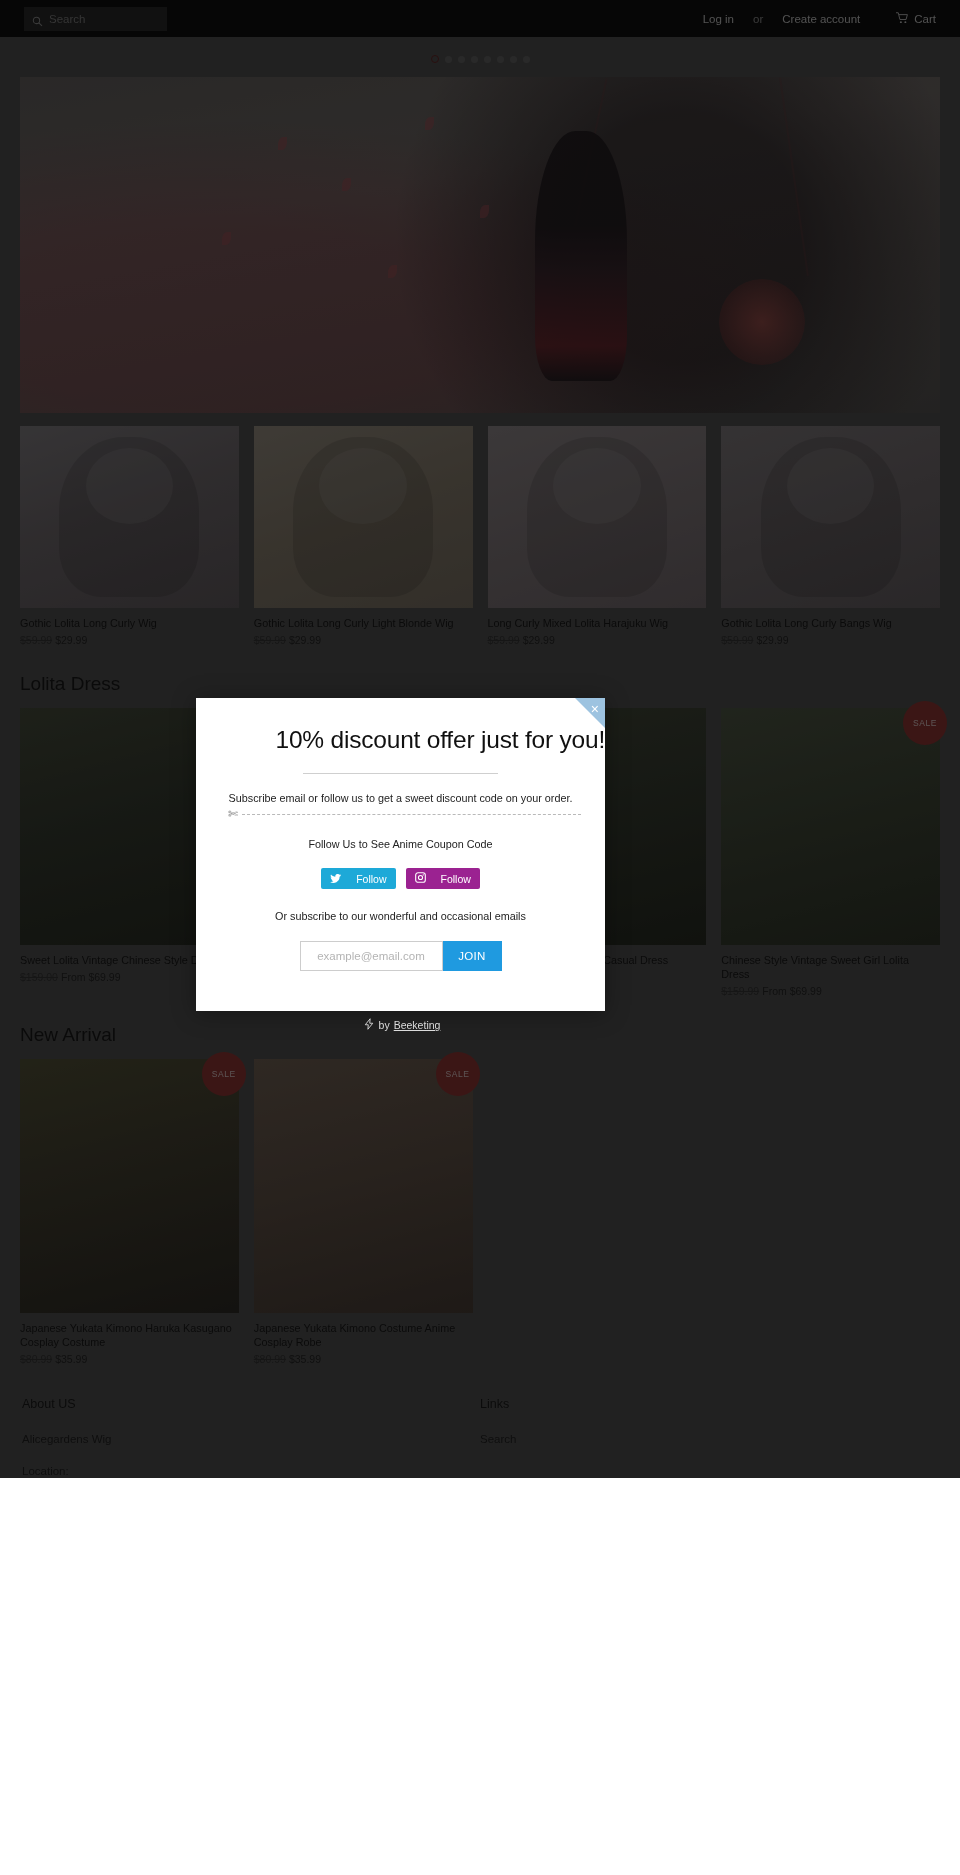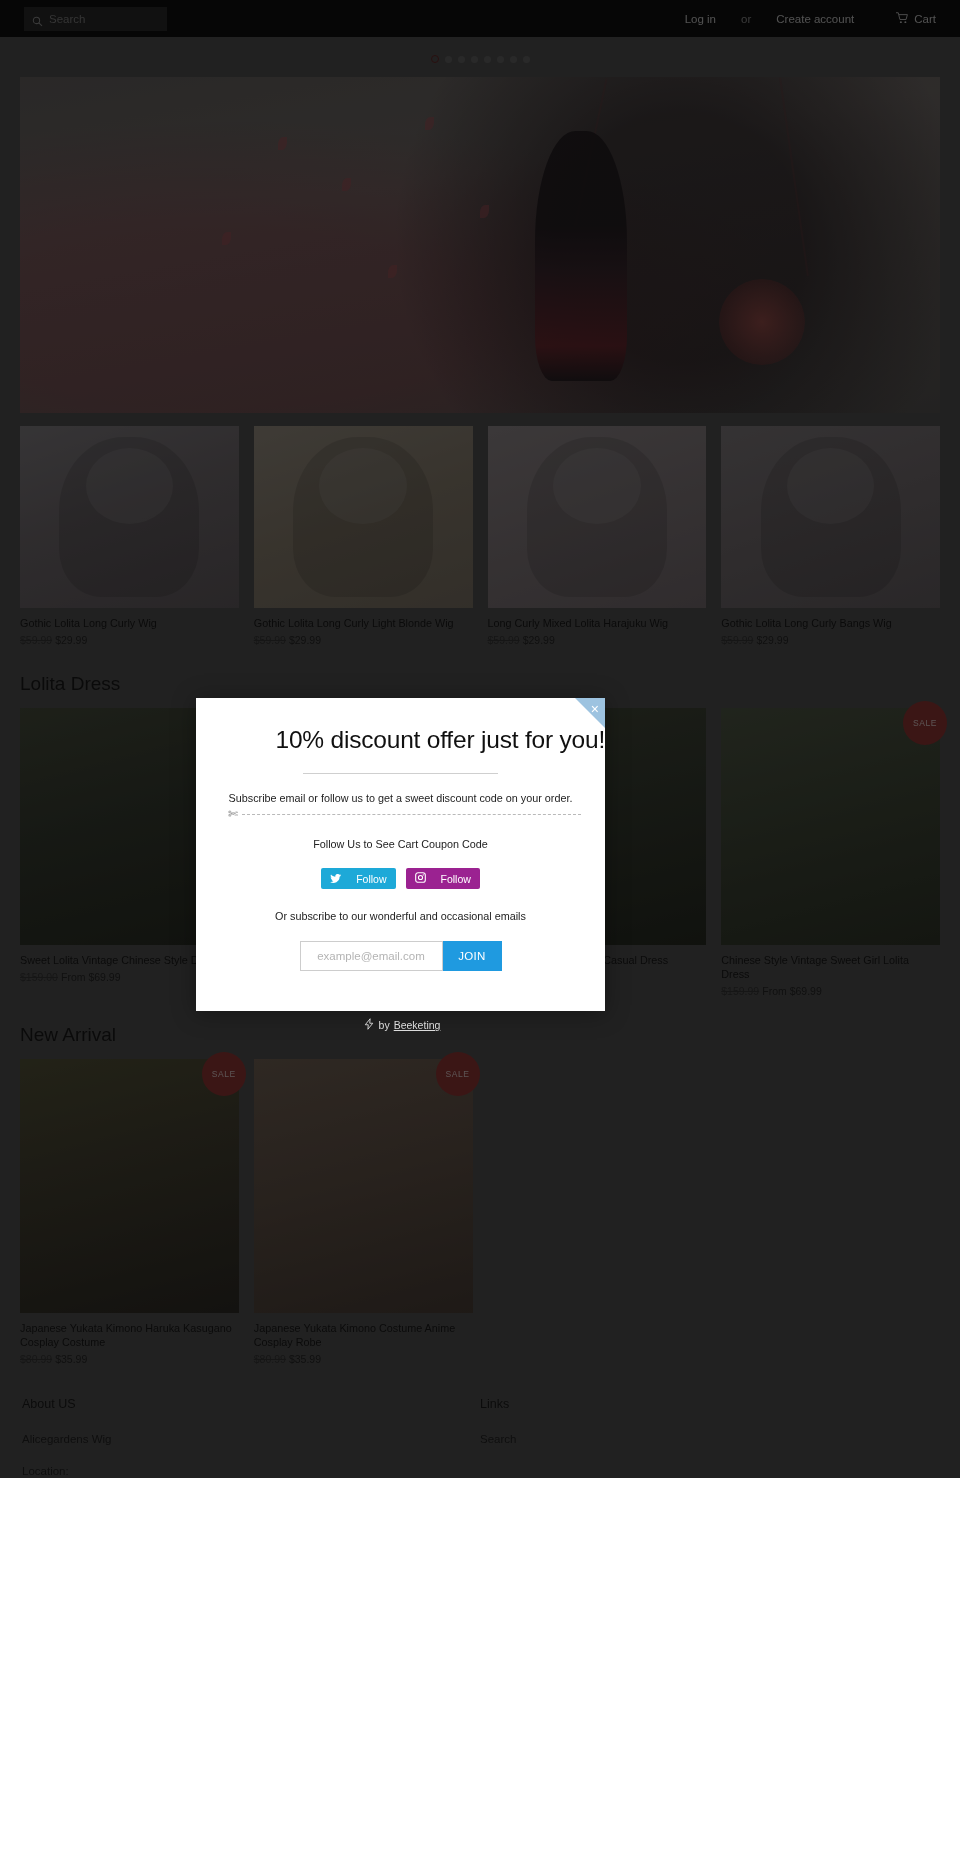--- a/index.html
+++ b/index.html
@@ -19,21 +19,21 @@
   .topbar {
     height: 37px; background: #111111; display: flex; align-items: center;
     padding: 0 24px; position: relative; z-index: 2;
   }
   .search-box {
     width: 143px; height: 24px; background: #2d2d2d; border: none;
     display: flex; align-items: center; padding: 0 8px; gap: 6px;
   }
   .search-box .ico { width: 11px; height: 11px; flex: 0 0 auto; }
   .search-box .ph { color: #8a8a8a; font-size: 11.5px; }
-  .topbar .right { margin-left: auto; display: flex; align-items: center; gap: 25px; color: #d6d6d6; font-size: 11.5px; }
+  .topbar .right { margin-left: auto; display: flex; align-items: center; gap: 19px; color: #d6d6d6; font-size: 11.5px; }
   .topbar .right a { color: #d6d6d6; text-decoration: none; }
   .topbar .sep { color: #999; }
   .cart-wrap { display: flex; align-items: center; gap: 5px; margin-left: 16px; }
 
   
   .header {
     height: 101px; background: #585858; display: flex; align-items: center;
     padding: 0 24px; position: relative; z-index: 2;
   }
   .logo {
@@ -351,21 +351,21 @@
     <div class="modal-close">
       <span class="x">×</span>
     </div>
     <div class="modal-title">10% discount offer just for you!</div>
     <div class="modal-rule"></div>
     <div class="modal-sub">Subscribe email or follow us to get a sweet discount code on your order.</div>
     <div class="cut-line">
       <span class="scissors">✄</span>
       <span class="dash"></span>
     </div>
-    <div class="modal-follow-label">Follow Us to See Cart Coupon Code</div>
+    <div class="modal-follow-label">Follow Us to See Anime Coupon Code</div>
     <div class="follow-row">
       <div class="btn-follow tw">
         <span><svg width="11" height="9" viewBox="0 0 18 15">
               <path d="M18 1.8c-.7.3-1.4.5-2.1.6.8-.5 1.3-1.2 1.6-2-.7.4-1.5.7-2.3.9A3.6 3.6 0 0 0 8.9 4.6c-3-.2-5.6-1.6-7.4-3.8a3.7 3.7 0 0 0 1.1 4.9c-.6 0-1.2-.2-1.7-.4 0 1.8 1.3 3.3 3 3.6-.6.2-1.1.2-1.7.1.5 1.5 1.9 2.6 3.5 2.6A7.3 7.3 0 0 1 0 13.2a10.2 10.2 0 0 0 15.8-8.6c.9-.6 1.6-1.4 2.2-2.3z" fill="#ffffff"></path>
             </svg></span>
         <span>Follow</span>
       </div>
       <div class="btn-follow ig">
         <span><svg width="11" height="11" viewBox="0 0 16 16">
               <rect x="1" y="1" width="14" height="14" rx="3.5" fill="none" stroke="#ffffff" stroke-width="1.6"></rect>

